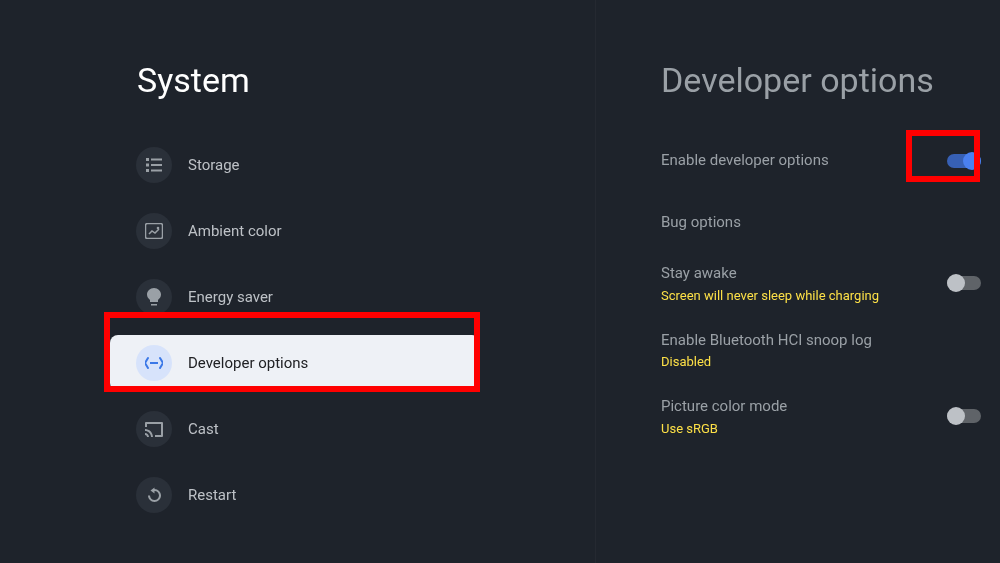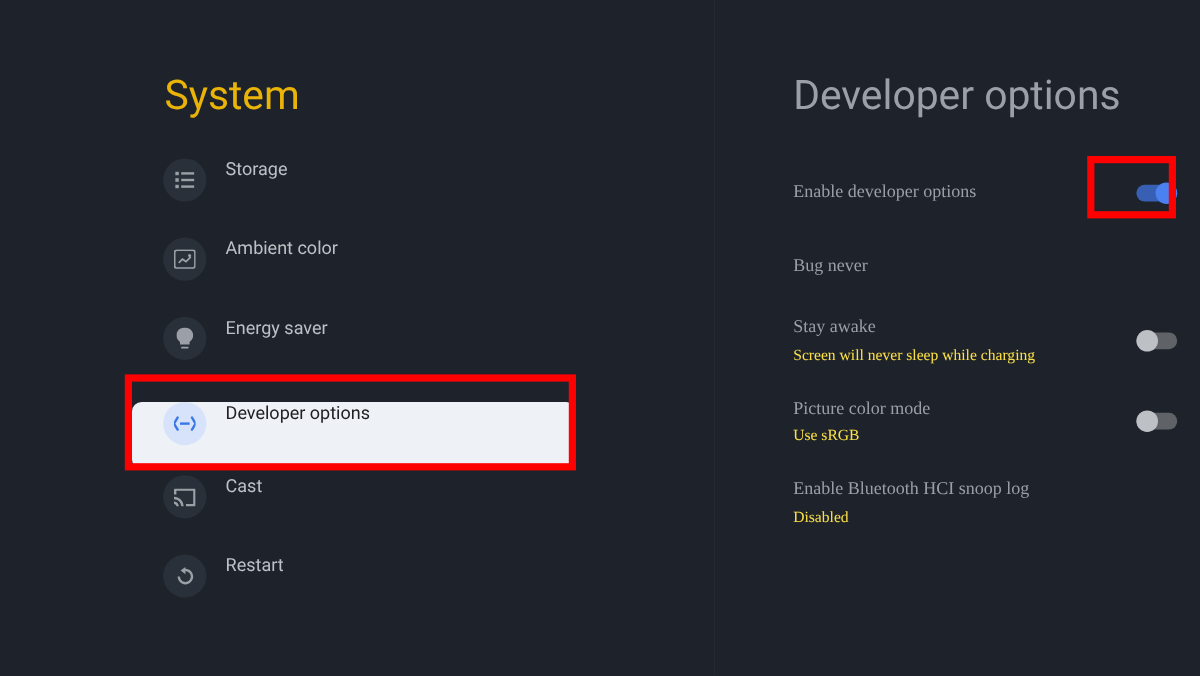--- a/index.html
+++ b/index.html
@@ -16,21 +16,21 @@
       padding: 0;
       position: relative;
     }
     .right-panel {
       width: 405px;
       padding: 0;
       position: relative;
       border-left: 1px solid rgba(255,255,255,0.03);
     }
     .left-title {
-      color: #eab308;
+      color: #ffffff;
       font-size: 34px;
       font-weight: 400;
       position: absolute;
       left: 137px;
       top: 60px;
     }
     .right-title {
       color: #9aa0a6;
       font-size: 34px;
       font-weight: 400;
@@ -39,21 +39,21 @@
       top: 60px;
     }
     .nav-list {
       position: absolute;
       left: 110px;
       top: 132px;
       width: 370px;
     }
     .nav-item {
       display: flex;
-      align-items: flex-start;
+      align-items: center;
       height: 66px;
       padding-left: 26px;
       border-radius: 8px;
       position: relative;
     }
     .nav-item.selected {
       background: #eef1f6;
       height: 56px;
       margin-top: 5px;
       margin-bottom: 5px;
@@ -104,21 +104,20 @@
       left: 65px;
       top: 137px;
       width: 320px;
     }
     .setting-row {
       display: flex;
       align-items: center;
       justify-content: center;
       padding: 14px 0;
       position: relative;
-      font-family: Liberation Serif, serif;
     }
     .setting-text {
       flex: 1;
     }
     .setting-title {
       color: #9aa0a6;
       font-size: 15px;
       line-height: 1.3;
     }
     .setting-sub {
@@ -246,51 +245,51 @@
         <div class="setting-title">Enable developer options</div>
       </div>
       <div class="toggle on">
         <div class="toggle-track"></div>
         <div class="toggle-thumb"></div>
       </div>
     </div>
 
     <div class="setting-row" style="padding:28px 0 18px 0;">
       <div class="setting-text">
-        <div class="setting-title">Bug never</div>
+        <div class="setting-title">Bug options</div>
       </div>
     </div>
 
     <div class="setting-row">
       <div class="setting-text">
         <div class="setting-title">Stay awake</div>
         <div class="setting-sub">Screen will never sleep while charging</div>
       </div>
       <div class="toggle off">
         <div class="toggle-track"></div>
         <div class="toggle-thumb"></div>
       </div>
     </div>
 
     <div class="setting-row">
       <div class="setting-text">
+        <div class="setting-title">Enable Bluetooth HCI snoop log</div>
+        <div class="setting-sub">Disabled</div>
+      </div>
+    </div>
+
+    <div class="setting-row">
+      <div class="setting-text">
         <div class="setting-title">Picture color mode</div>
         <div class="setting-sub">Use sRGB</div>
       </div>
       <div class="toggle off">
         <div class="toggle-track"></div>
         <div class="toggle-thumb"></div>
       </div>
     </div>
 
-    <div class="setting-row">
-      <div class="setting-text">
-        <div class="setting-title">Enable Bluetooth HCI snoop log</div>
-        <div class="setting-sub">Disabled</div>
-      </div>
-    </div>
-
 
 
   </div>
 
   <div class="highlight-toggle"></div>
 </div>
 
 </body></html>

